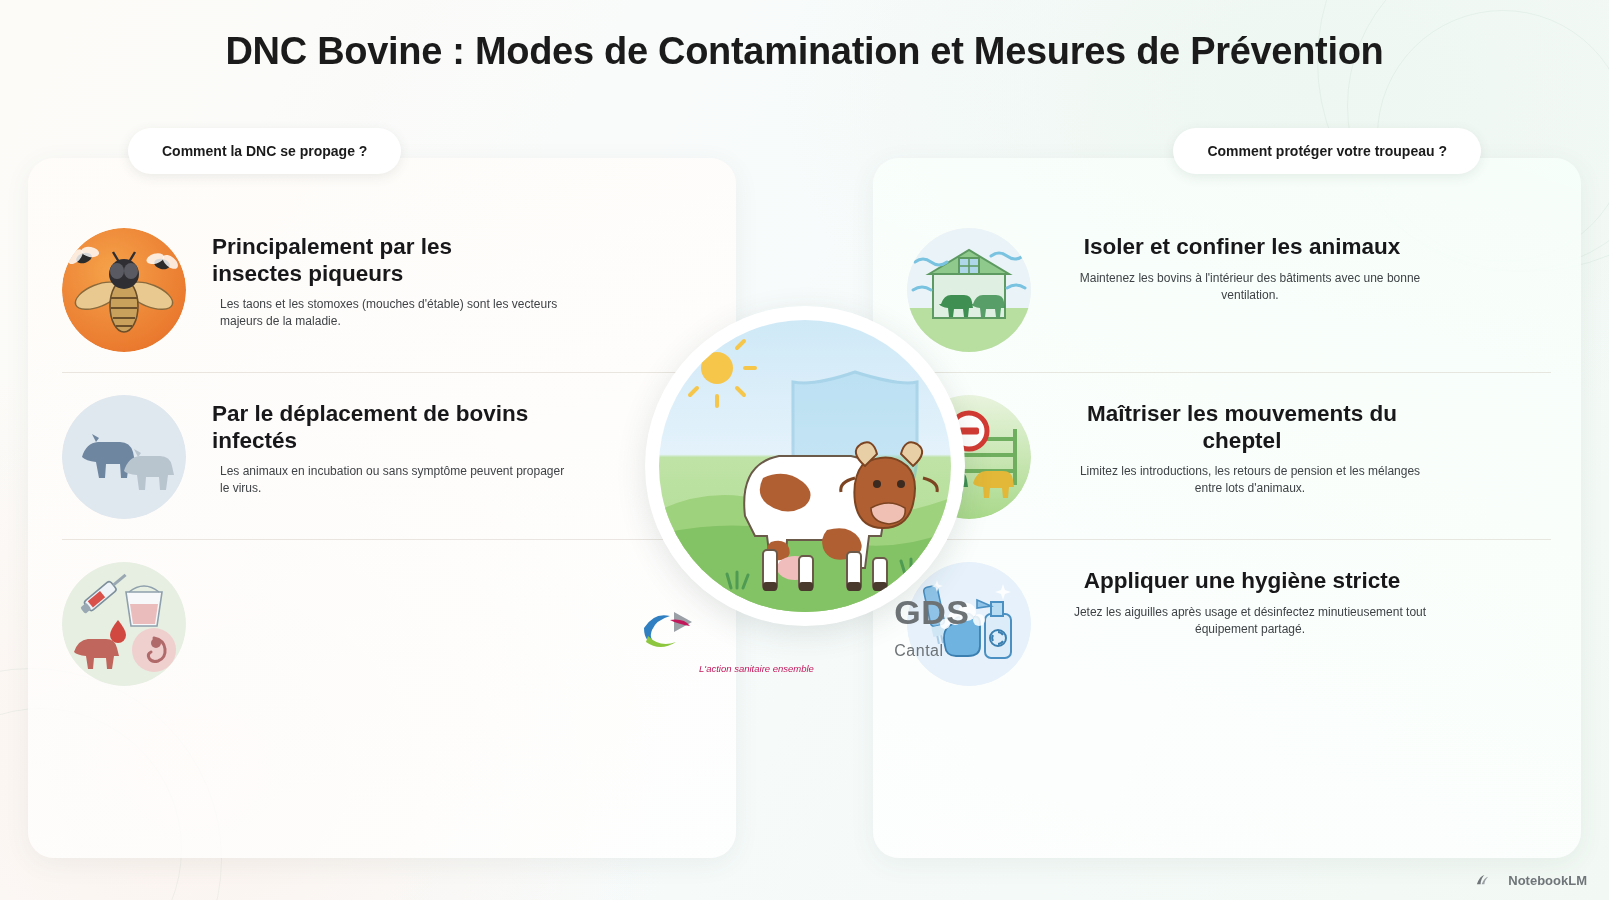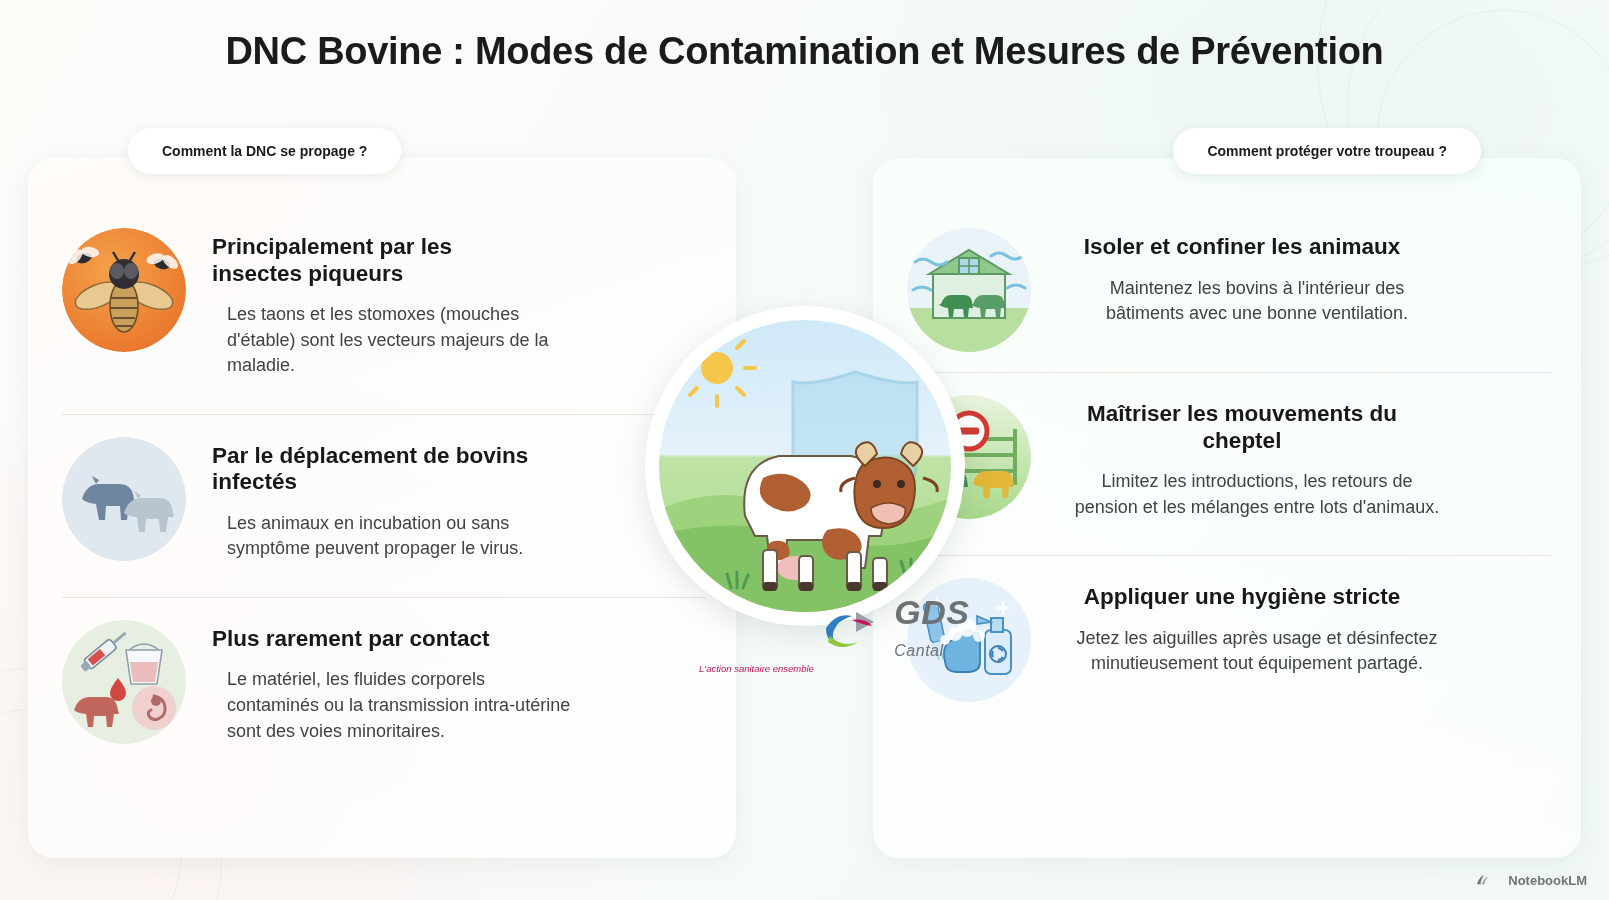--- a/index.html
+++ b/index.html
@@ -108,24 +108,24 @@
   .texts { padding-top: 6px; }
   .item-title {
     font-size: 22.5px;
     font-weight: bold;
     color: #18181a;
     line-height: 1.18;
     margin: 0 0 9px 0;
     max-width: 330px;
   }
   .item-desc {
-    font-size: 18px;
+    font-size: 12px;
     line-height: 1.42;
     color: #3f4346;
-    margin: 15px;
+    margin: 8px;
     max-width: 345px;
   }
   .panel-right .item-title,
   .panel-right .item-desc { max-width: 370px; }
 
   
   .medallion {
     position: absolute;
     left: 50%;
     top: 306px;
@@ -146,21 +146,21 @@
   }
   .gds {
     position: absolute;
     left: 50%;
     top: 596px;
     transform: translateX(-50%);
     width: 330px;
     text-align: center;
     pointer-events: none;
   }
-  .gds-row { display: flex; align-items: center; justify-content: flex-end; gap: 8px; font-style: italic; }
+  .gds-row { display: flex; align-items: center; justify-content: space-between; gap: 8px; }
   .gds-text {
     font-size: 34px;
     font-weight: bold;
     color: #6d7275;
     letter-spacing: 0.5px;
     line-height: 0.95;
     text-align: left;
   }
   .gds-sub {
     font-size: 16px;
@@ -289,24 +289,20 @@
             <g fill="#c1665c" transform="translate(10,74)">
               <path d="M2 16 q4 -12 14 -13 h18 q9 0 11 9 l2 8 h-5 l-2 13 h-5 l-1 -11 h-12 l-1 11 h-5 l-2 -13 q-9 -1 -12 -4 z"></path>
             </g>
 
             <g transform="translate(72,68)">
               <circle cx="20" cy="20" r="22" fill="#f0cfcf"></circle>
               <path d="M20 8 q10 2 11 11 q1 9 -7 12 q-6 2 -9 -3 q-2 -4 2 -6" fill="none" stroke="#b06a6a" stroke-width="3" stroke-linecap="round"></path>
               <circle cx="22" cy="13" r="5" fill="#b06a6a"></circle>
             </g>
           </svg>
-        </div>
-        <div class="texts">
-          <p class="item-title">Plus rarement par contact</p>
-          <p class="item-desc">Le matériel, les fluides corporels contaminés ou la transmission intra-utérine sont des voies minoritaires.</p>
         </div>
       </div>
 
     </div>
   </div>
 
   <div class="panel panel-right">
     <div class="items">
 
       <div class="item">

